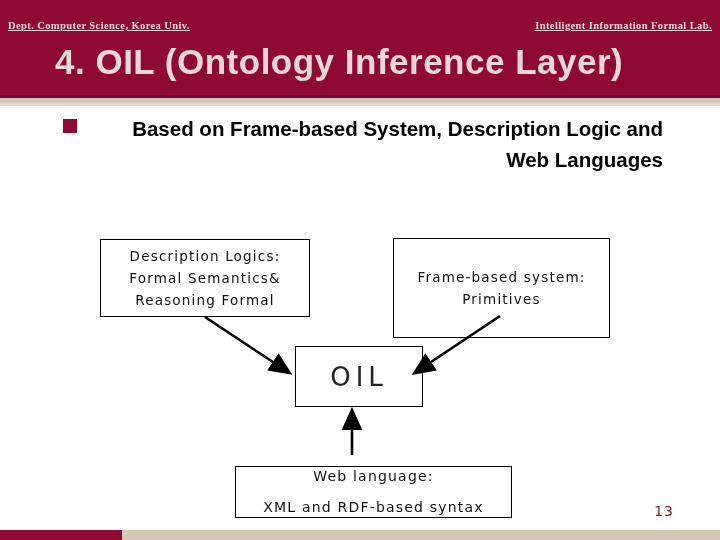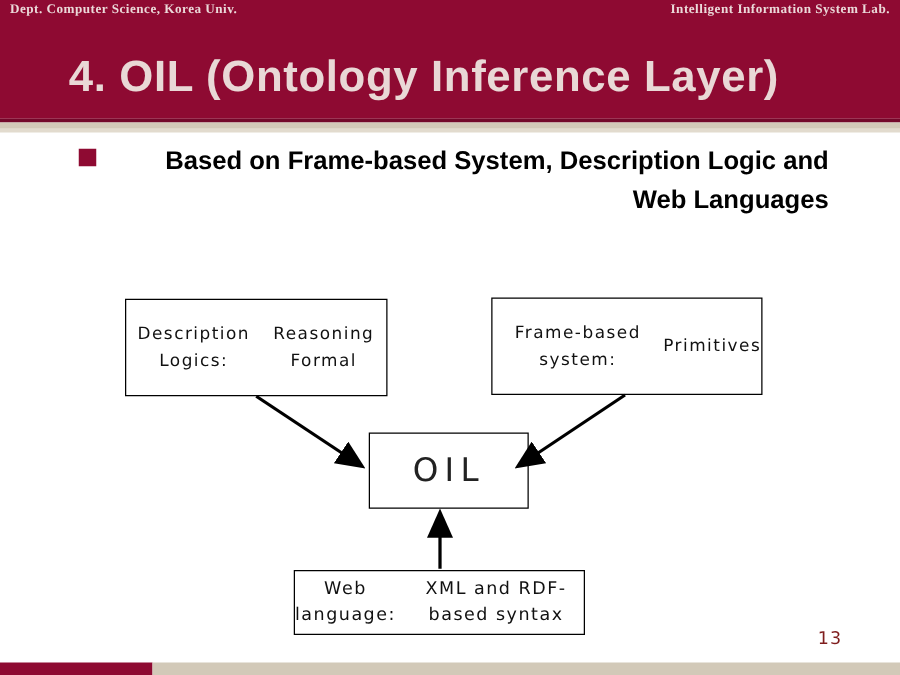--- a/index.html
+++ b/index.html
@@ -28,27 +28,28 @@
     position: absolute; left: 0; top: 98px;
     width: 720px; height: 5px;
     background: #D2C9B8;
   }
   .header-tan-band-light {
     position: absolute; left: 0; top: 103px;
     width: 720px; height: 3px;
     background: #E2DBCE;
   }
   .credit {
-    position: absolute; top: 2px;
+    position: absolute; top: 20px;
     font-family: "Liberation Serif", serif;
     font-weight: bold;
     font-size: 10.5px;
     letter-spacing: 0.4px;
     color: #EBD9D9;
     white-space: nowrap;
+    text-decoration: underline;
   }
   .credit-left  { left: 8px; }
   .credit-right { right: 8px; text-align: right; }
 
   .slide-title {
     position: absolute; left: 55px; top: 42px;
     font-size: 35px;
     font-weight: bold;
     color: #E9D8D6;
     letter-spacing: 0.5px;
@@ -74,37 +75,37 @@
     line-height: 31px;
   }
 
   
   .dbox {
     position: absolute;
     background: #ffffff;
     border: 1px solid #000000;
     box-sizing: border-box;
     display: flex;
-    flex-direction: row;
+    flex-direction: column;
     justify-content: center;
     align-items: center;
     text-align: center;
     font-family: "DejaVu Sans", sans-serif;
     font-size: 13.5px;
     letter-spacing: 1.2px;
     color: #111111;
     line-height: 22px;
   }
   .dbox-dl    { left: 100px; top: 239px; width: 210px; height: 78px; }
-  .dbox-frame { left: 393px; top: 238px; width: 217px; height: 78px; }
+  .dbox-frame { left: 393px; top: 238px; width: 217px; height: 100px; }
   .dbox-oil   {
     left: 295px; top: 346px; width: 128px; height: 61px;
     font-size: 26px; letter-spacing: 5px; line-height: 26px; color: #222222;
   }
-  .dbox-web   { left: 235px; top: 456px; width: 233px; height: 52px; font-size: 14px; line-height: 21px; gap: 10px; }
+  .dbox-web   { left: 235px; top: 466px; width: 277px; height: 52px; font-size: 14px; line-height: 21px; gap: 10px; }
 
   .arrows-layer {
     position: absolute; left: 0; top: 0;
     width: 720px; height: 540px;
     pointer-events: none;
   }
 
   
   .page-number {
     position: absolute; right: 46px; top: 503px;
@@ -128,34 +129,35 @@
 <body>
 
 <div class="slide">
 
   <div class="header-band"></div>
   <div class="header-band-shadow"></div>
   <div class="header-tan-band"></div>
   <div class="header-tan-band-light"></div>
 
   <div class="credit credit-left">Dept. Computer Science, Korea Univ.</div>
-  <div class="credit credit-right">Intelligent Information System Lab.</div>
+  <div class="credit credit-right">Intelligent Information Formal Lab.</div>
 
   <div class="slide-title">4. OIL (Ontology Inference Layer)</div>
 
   <div class="bullet-row">
     <span class="bullet-marker"></span>
     <div class="bullet-text">
       <div>Based on Frame-based System, Description Logic and</div>
       <div>Web Languages</div>
     </div>
   </div>
 
   <div class="dbox dbox-dl">
     <div>Description Logics:</div>
+    <div>Formal Semantics&amp;</div>
     <div>Reasoning Formal</div>
   </div>
 
   <div class="dbox dbox-frame">
     <div>Frame-based system:</div>
     <div>Primitives</div>
   </div>
 
   <div class="dbox dbox-oil">
     <div>OIL</div>

